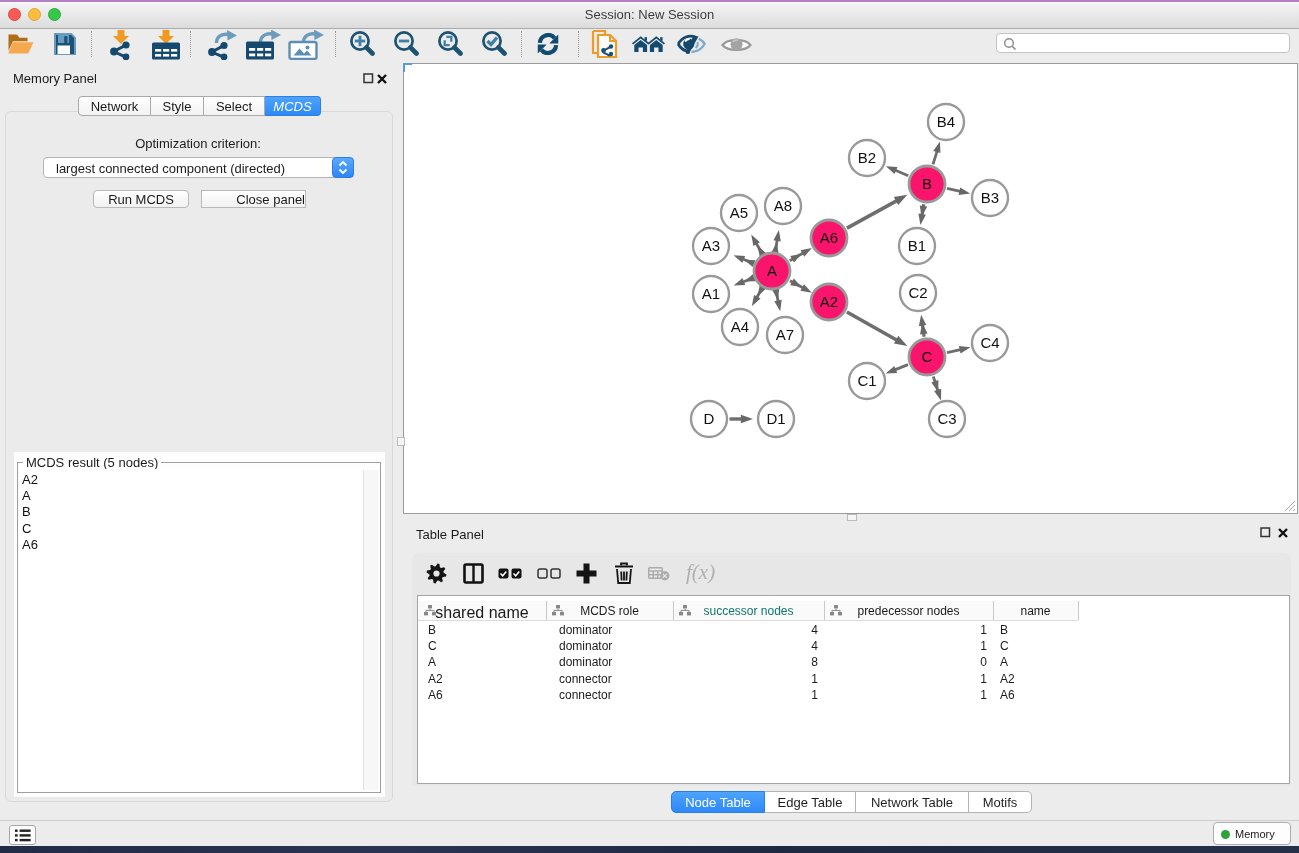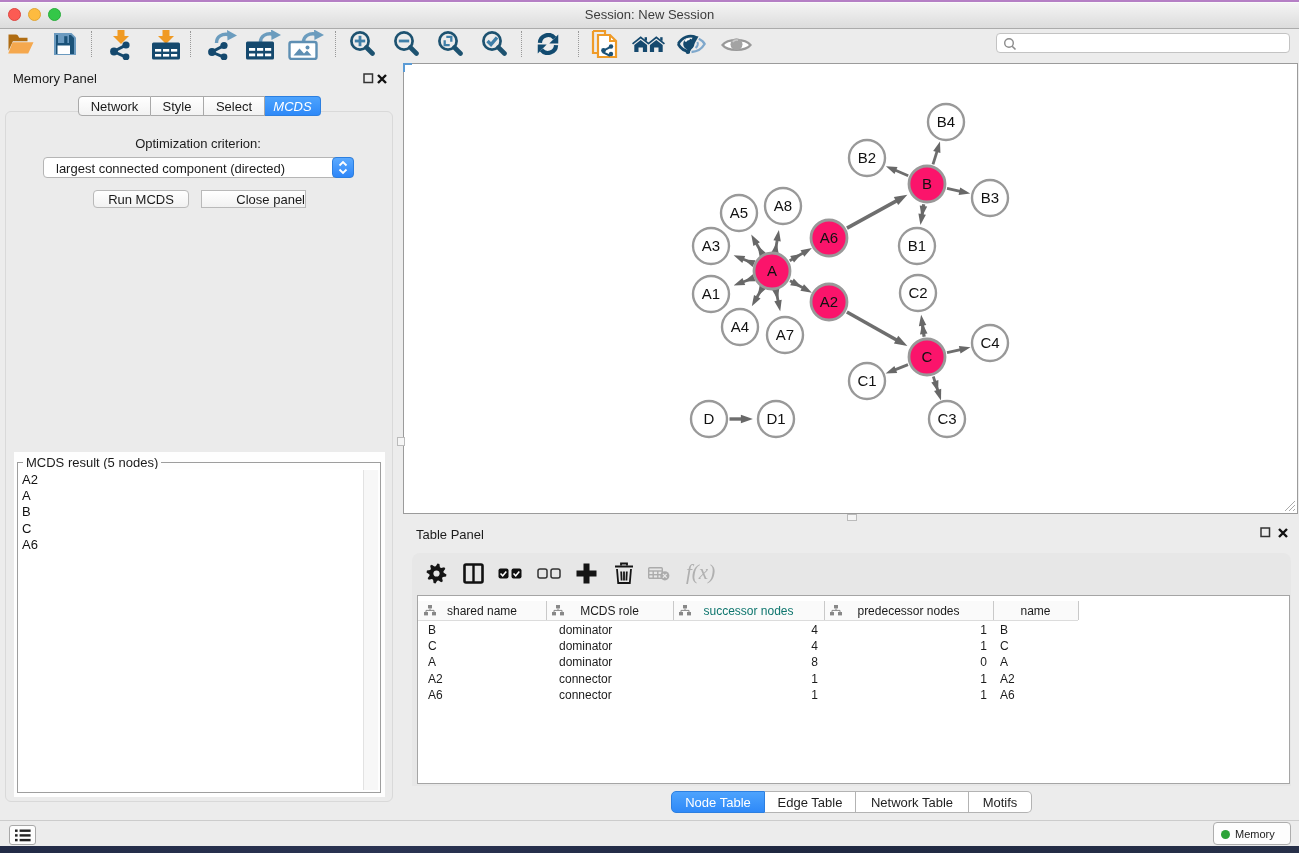--- a/index.html
+++ b/index.html
@@ -396,21 +396,21 @@
     <div style="position:absolute;left:0;top:5px;height:19px;width:660px;background:#fafafa;border-bottom:1px solid #dcdcdc;"></div>
     <div style="position:absolute;left:0px;top:5px;width:128px;height:19px;">
         <svg style="position:absolute;left:6px;top:4px;" width="12" height="11" viewBox="0 0 12 11">
           <g fill="#888">
             <rect x="4" y="0" width="4" height="3.4"></rect>
             <rect x="0" y="7" width="4" height="3.4"></rect>
             <rect x="8" y="7" width="4" height="3.4"></rect>
           </g>
           <path d="M6 3.4 v2 M2 7 v-1.6 h8 V7" fill="none" stroke="#888" stroke-width="1"></path>
         </svg>
-        <div style="text-align:center;font-size:12px;color:#1a1a1a;padding-top:3px;">shared name</div>
+        <div style="text-align:center;font-size:16px;color:#1a1a1a;padding-top:3px;">shared name</div>
       </div>
       <div style="position:absolute;left:128px;top:5px;width:127px;height:19px;">
         <div style="position:absolute;left:0;top:0;height:19px;border-left:1px solid #c9c9c9;"></div>
         <svg style="position:absolute;left:6px;top:4px;" width="12" height="11" viewBox="0 0 12 11">
           <g fill="#888">
             <rect x="4" y="0" width="4" height="3.4"></rect>
             <rect x="0" y="7" width="4" height="3.4"></rect>
             <rect x="8" y="7" width="4" height="3.4"></rect>
           </g>
           <path d="M6 3.4 v2 M2 7 v-1.6 h8 V7" fill="none" stroke="#888" stroke-width="1"></path>

